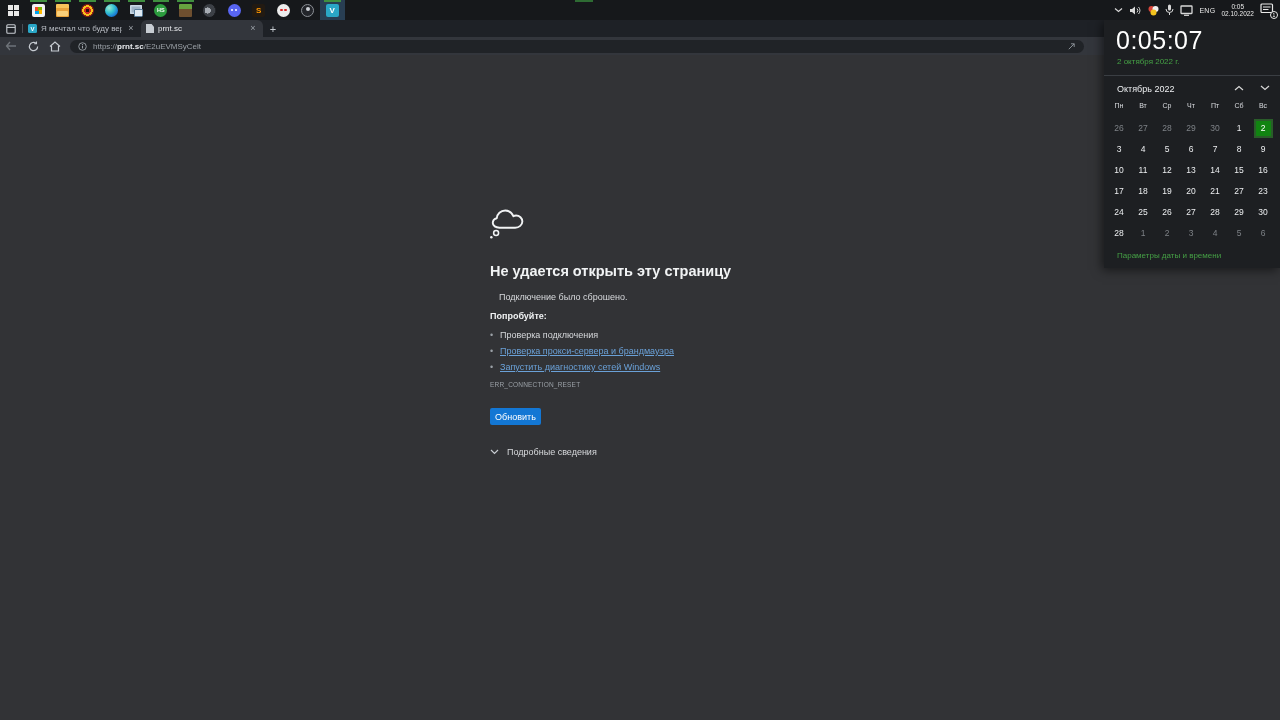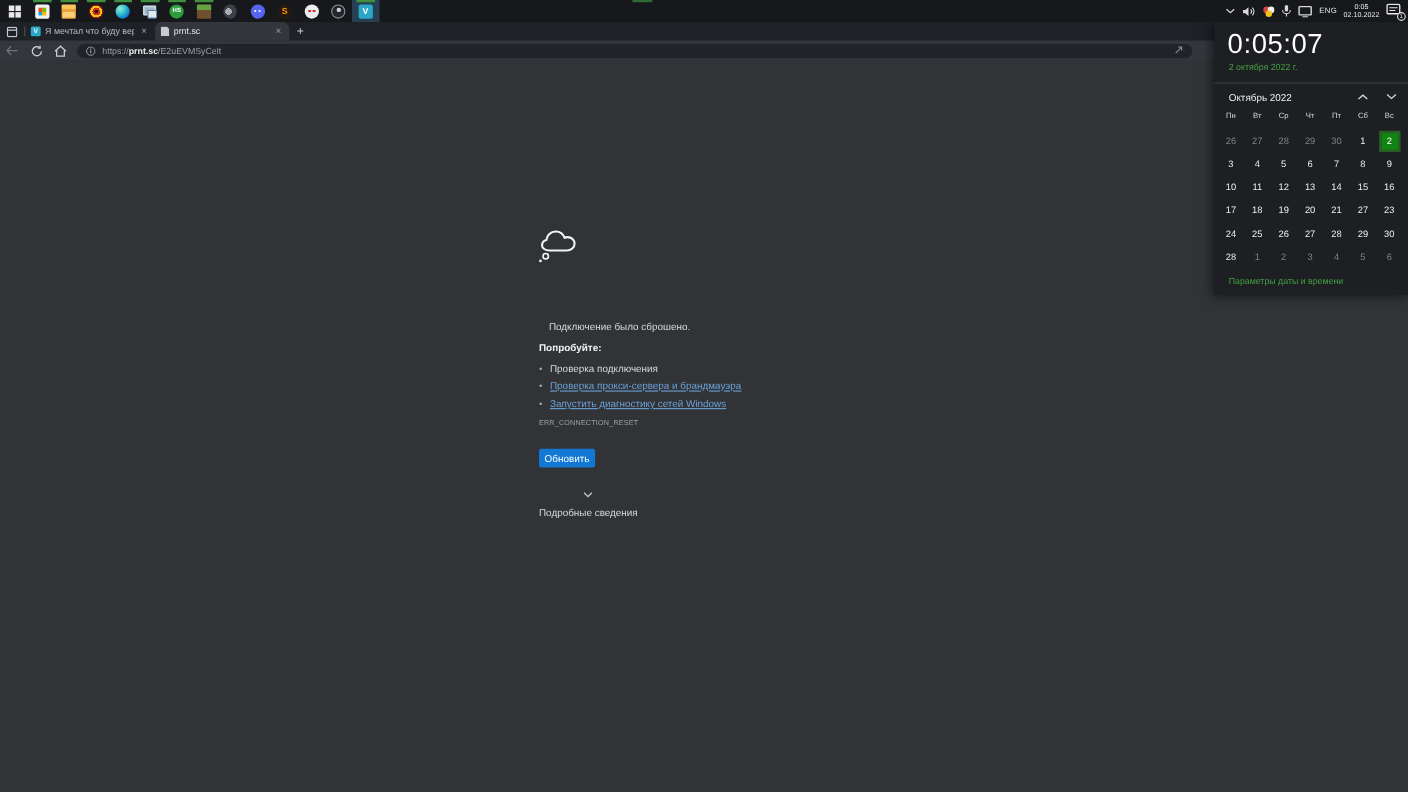--- a/index.html
+++ b/index.html
@@ -91,21 +91,21 @@
   .err-try { position:absolute; left:490px; top:256px; font-size:9px; font-weight:bold; color:#f1f3f4; }
   .sugg { position:absolute; left:490px; top:272px; list-style:none; }
   .sugg li { display:flex; align-items:center; height:16px; font-size:9px; }
   .blt { color:#9aa0a6; width:10px; font-size:9px; }
   .stxt { color:#d7d9dc; }
   .slink { color:#6aa1d8; text-decoration:underline; }
   .err-code { position:absolute; left:490px; top:326px; font-size:6.5px; color:#9aa0a6; letter-spacing:.2px; }
   .refresh-btn { position:absolute; left:490px; top:353px; width:51px; height:17px; background:#1377d4;
     border:none; border-radius:2px; color:#fff; font-size:9px; font-family:Liberation Sans, sans-serif; }
   .details { position:absolute; left:490px; top:392px; display:flex; align-items:center; gap:8px;
-    font-size:9px; color:#d7d9dc;flex-direction:column; }
+    font-size:9px; color:#d7d9dc; }
 
   
   .flyout { position:absolute; right:0; top:20px; width:176px; height:248px; background:#1d1f22;
     box-shadow:-2px 2px 10px rgba(0,0,0,.55); z-index:40; }
   .fly-time { position:absolute; left:12px; top:6px; font-size:25px; font-weight:300; color:#fff; letter-spacing:.5px; }
   .fly-date { position:absolute; left:13px; top:37px; font-size:8px; color:#45a045; }
   .fly-div { position:absolute; left:0; top:55px; width:176px; height:1px; background:#3a3e43; }
   .fly-month { position:absolute; left:13px; top:64px; font-size:9px; color:#eceef0; }
   .fly-chevrons { position:absolute; right:8px; top:62px; display:flex; gap:12px; }
   .fly-chevrons span { width:14px; height:12px; display:flex; align-items:center; justify-content:center; }
@@ -287,20 +287,21 @@
   </div>
 
   <div class="page">
     <div class="cloud-icon">
       <svg width="42" height="40" viewBox="0 0 44 40">
         <path d="M12 27 L28.5 27 C32.6 27 36 24.1 36 20.6 C36 17.1 33 14.3 29.4 14.3 C28.4 14.3 27.4 14.5 26.6 15 C25.2 11.5 21.8 9 18 9 C13.3 9 9.5 12.6 9.2 17.1 C6.8 17.6 5 19.7 5 22.2 C5 24.9 8.1 27 12 27 Z" fill="none" stroke="#f1f3f4" stroke-width="2" stroke-linejoin="round"></path>
         <circle cx="8.5" cy="32.5" r="2.6" fill="none" stroke="#f1f3f4" stroke-width="1.6"></circle>
         <circle cx="3.5" cy="37" r="1.3" fill="#f1f3f4"></circle>
       </svg>
     </div>
+    <div class="err-title">Не удается открыть эту страницу</div>
     <div class="err-msg">Подключение было сброшено.</div>
     <div class="err-try">Попробуйте:</div>
     <ul class="sugg">
         <li>
           <span class="blt">•</span>
           <span class="stxt">Проверка подключения</span>
         </li>
         <li>
           <span class="blt">•</span>
           <span class="slink">Проверка прокси-сервера и брандмауэра</span>

